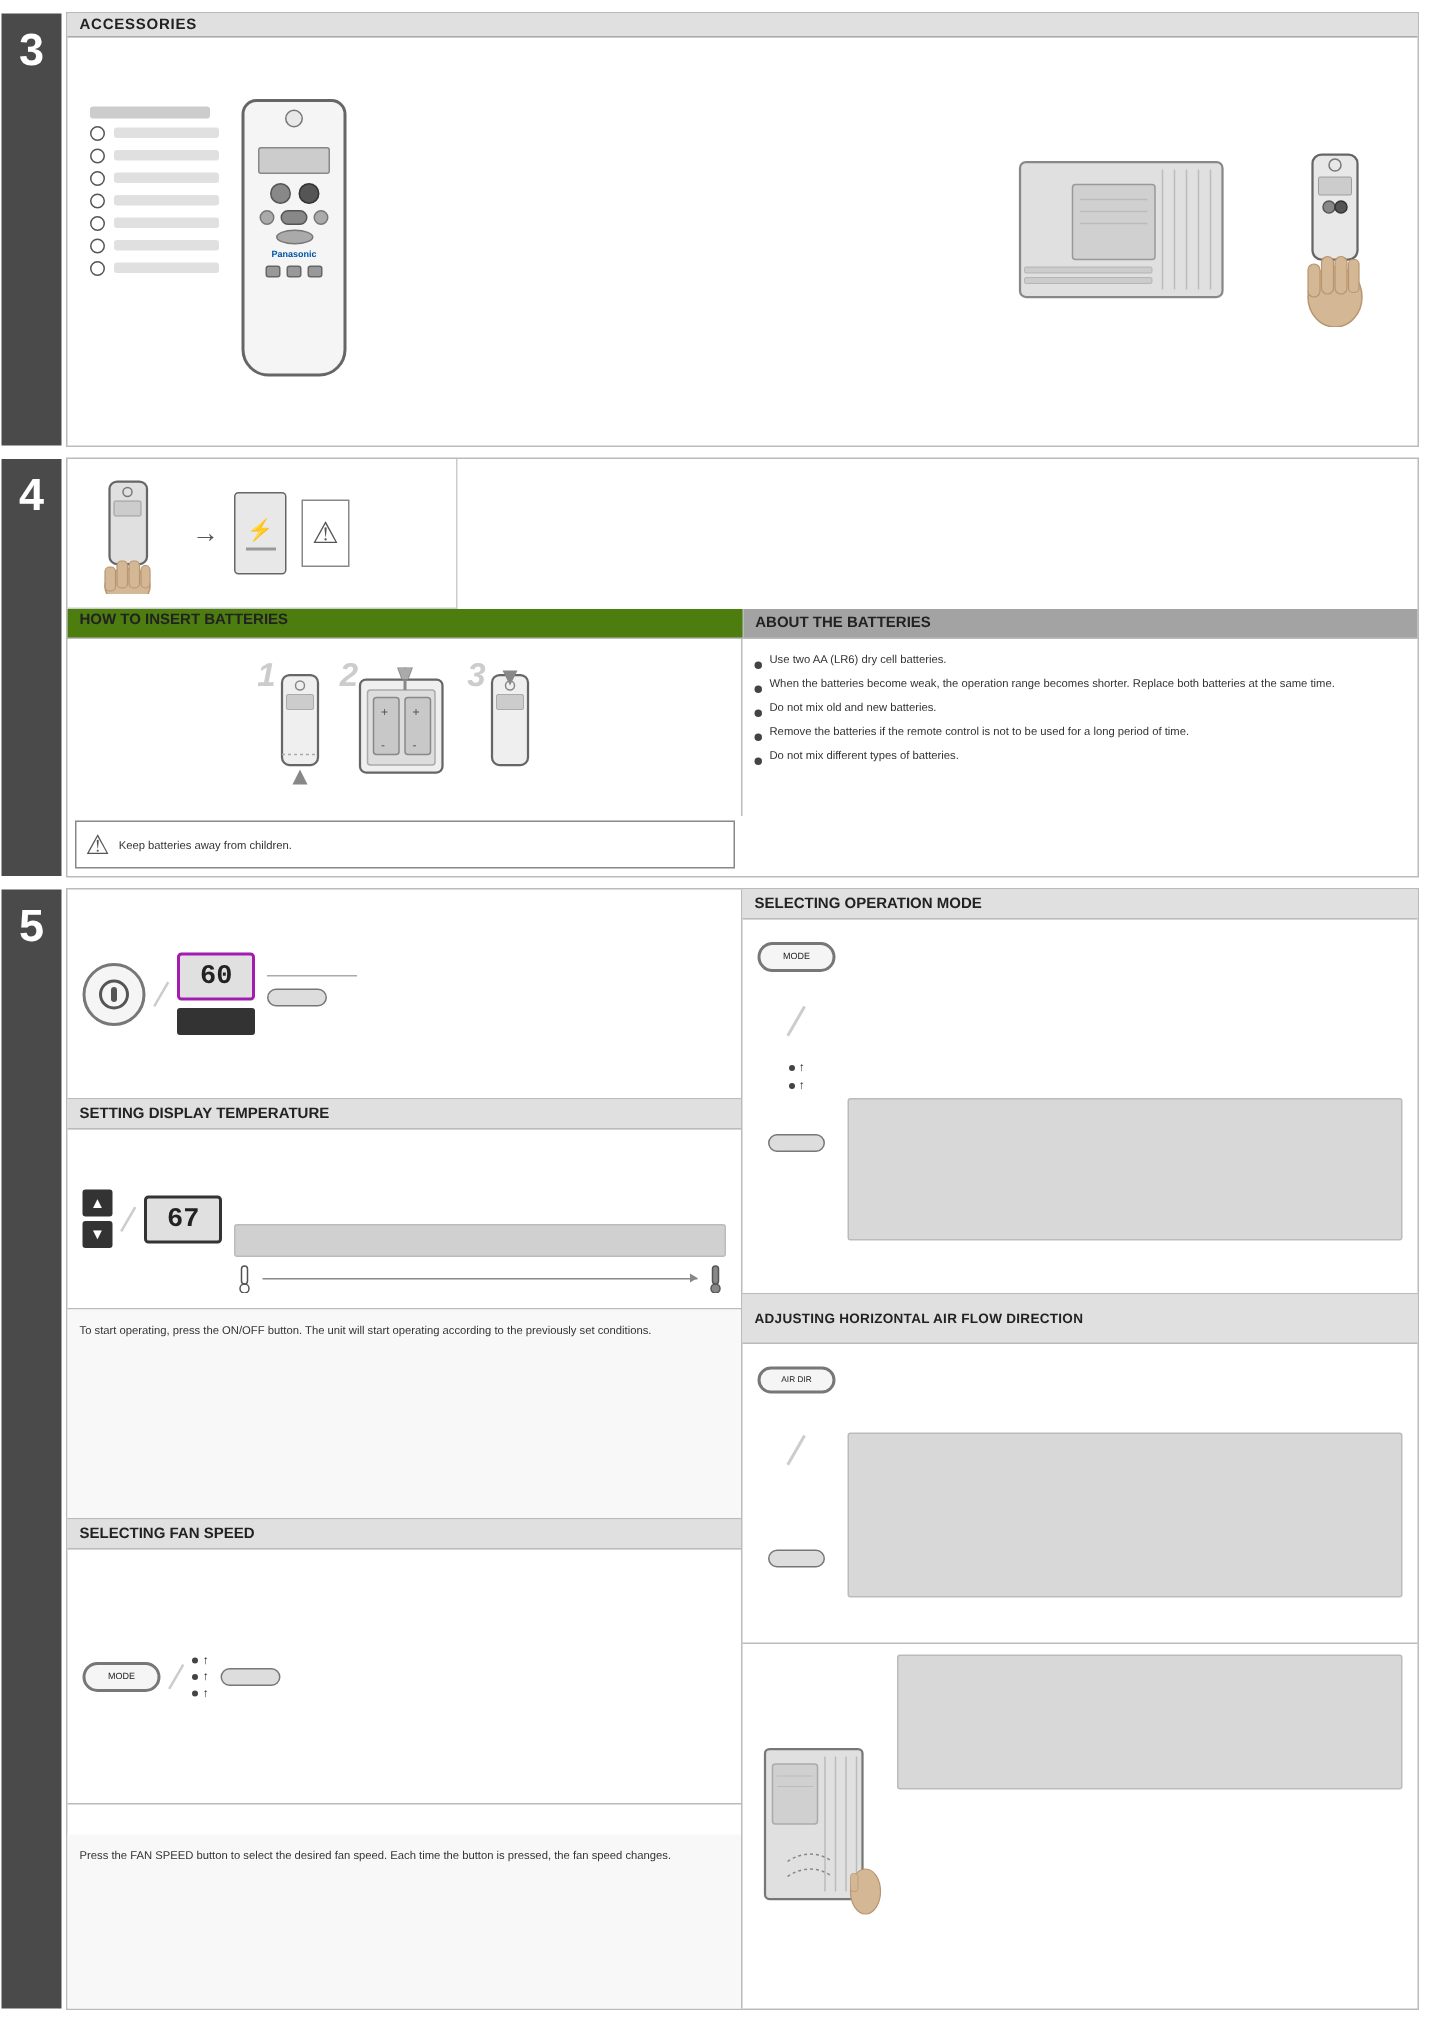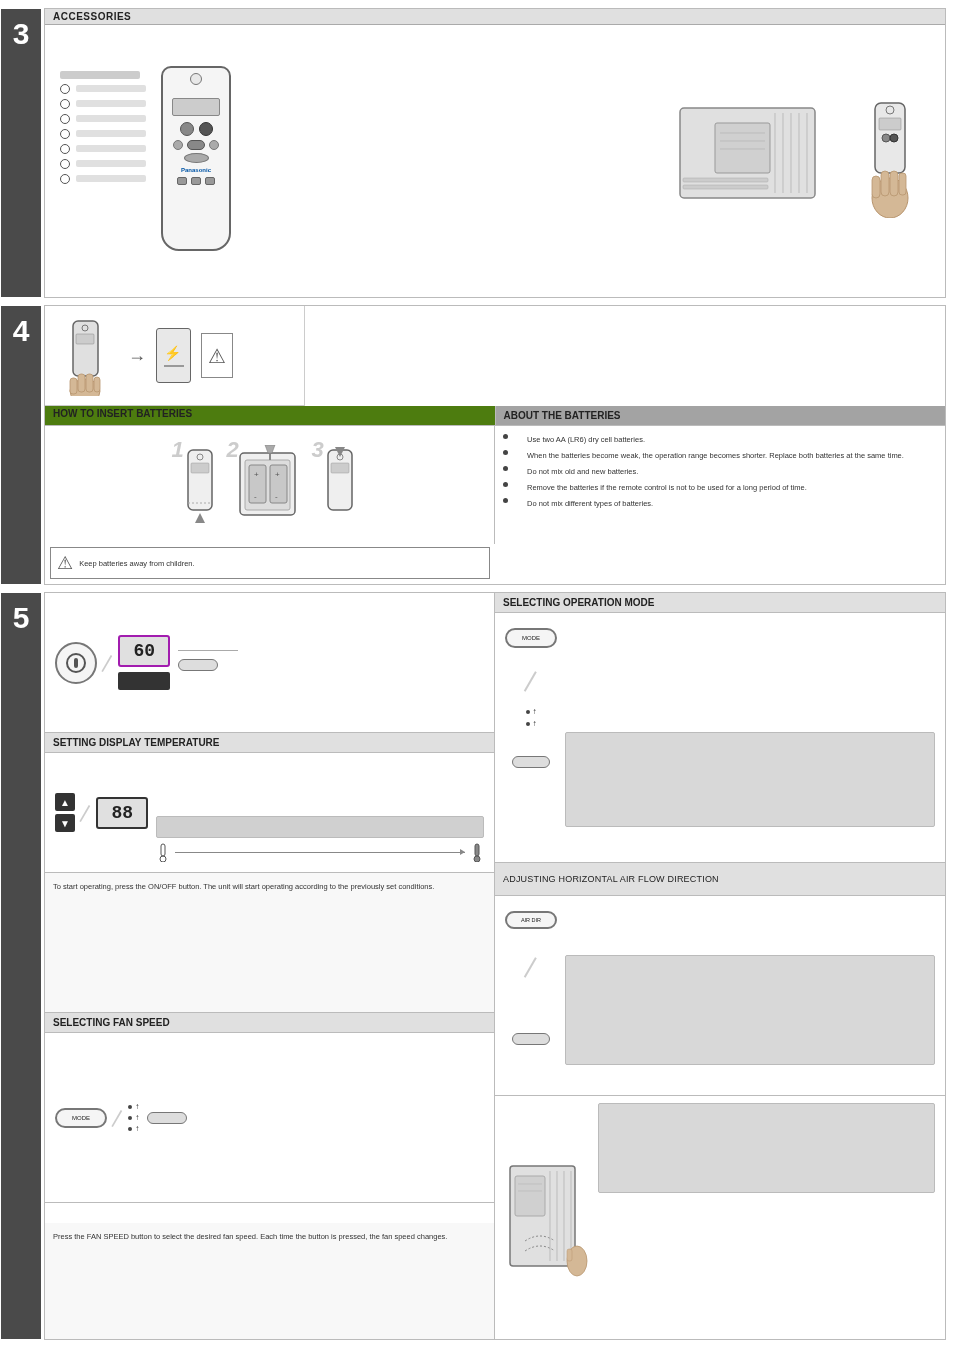--- a/index.html
+++ b/index.html
@@ -46,22 +46,22 @@
     
     .dot-bullet {
       width: 5px; height: 5px;
       border-radius: 50%;
       background: #444;
       flex-shrink: 0;
     }
 
     .bullet-row {
       display: flex;
-      align-items: flex-start;
-      gap: 19px;
+      align-items: flex-end;
+      gap: 5px;
       margin-bottom: 4px;
     }
   </style>
 </head>
 <body>
 
 <div id="sec3" style="position:absolute;top:8px;left:44px;right:8px;height:290px;border:1px solid #bbb;">
 
   <div style="position:absolute;left:-44px;top:0;width:40px;height:100%;background:#4a4a4a;display:flex;align-items:flex-start;justify-content:center;padding-top:8px;">
     <span style="color:#fff;font-size:30px;font-weight:bold;">3</span>
@@ -344,21 +344,21 @@
         <div style="width:20px;height:18px;background:#333;border-radius:2px;display:flex;align-items:center;justify-content:center;">
           <span style="color:#fff;font-size:10px;">▲</span>
         </div>
         <div style="width:20px;height:18px;background:#333;border-radius:2px;display:flex;align-items:center;justify-content:center;">
           <span style="color:#fff;font-size:10px;">▼</span>
         </div>
       </div>
 
       <div style="font-size:20px;color:#ccc;transform:rotate(30deg);">|</div>
 
-      <div style="width:52px;height:32px;border:2px solid #333;border-radius:3px;background:#e0e0e0;display:flex;align-items:center;justify-content:center;font-size:18px;font-weight:bold;font-family:'Courier New',monospace;">88</div>
+      <div style="width:52px;height:32px;border:2px solid #333;border-radius:3px;background:#e0e0e0;display:flex;align-items:center;justify-content:center;font-size:18px;font-weight:bold;font-family:'Courier New',monospace;">67</div>
 
       <div style="flex:1;display:flex;flex-direction:column;justify-content:flex-end;gap:4px;height:100%;">
         <div style="flex:1;"></div>
         <div style="width:100%;height:22px;background:#d0d0d0;border:1px solid #bbb;border-radius:2px;"></div>
 
         <div style="display:flex;align-items:center;gap:5px;">
           <svg width="14" height="20">
             <rect x="5" y="2" width="4" height="12" rx="2" fill="none" stroke="#555" stroke-width="1"></rect>
             <circle cx="7" cy="17" r="3" fill="none" stroke="#555" stroke-width="1"></circle>
           </svg>
@@ -437,21 +437,21 @@
             <span style="font-size:8px;">↑</span>
           </div>
         </div>
 
         <div style="width:38px;height:12px;border:1.5px solid #777;border-radius:6px;background:#ddd;margin-top:20px;"></div>
       </div>
 
       <div style="flex:1;height:95px;align-self:flex-end;background:#d8d8d8;border:1px solid #bbb;border-radius:2px;margin-bottom:25px;"></div>
     </div>
 
-    <div style="background:#e0e0e0;border-bottom:1px solid #bbb;padding:16px 8px;font-size:9px;font-weight:normal;height:20px;display:flex;align-items:center;letter-spacing:0.2px;">
+    <div style="background:#e0e0e0;border-bottom:1px solid #bbb;padding:16px 8px;font-size:9px;font-weight:bold;height:20px;display:flex;align-items:center;letter-spacing:0.2px;">
       <span>ADJUSTING HORIZONTAL AIR FLOW DIRECTION</span>
     </div>
 
     <div style="height:200px;border-bottom:1px solid #bbb;display:flex;padding:10px;gap:8px;">
 
       <div style="display:flex;flex-direction:column;gap:8px;align-items:center;padding-top:5px;flex-shrink:0;">
 
         <div style="width:52px;height:18px;border:2px solid #777;border-radius:9px;background:#f5f5f5;display:flex;align-items:center;justify-content:center;font-size:5.5px;">AIR DIR</div>
 
         <div style="font-size:24px;color:#ccc;transform:rotate(30deg);margin-top:15px;">|</div>

